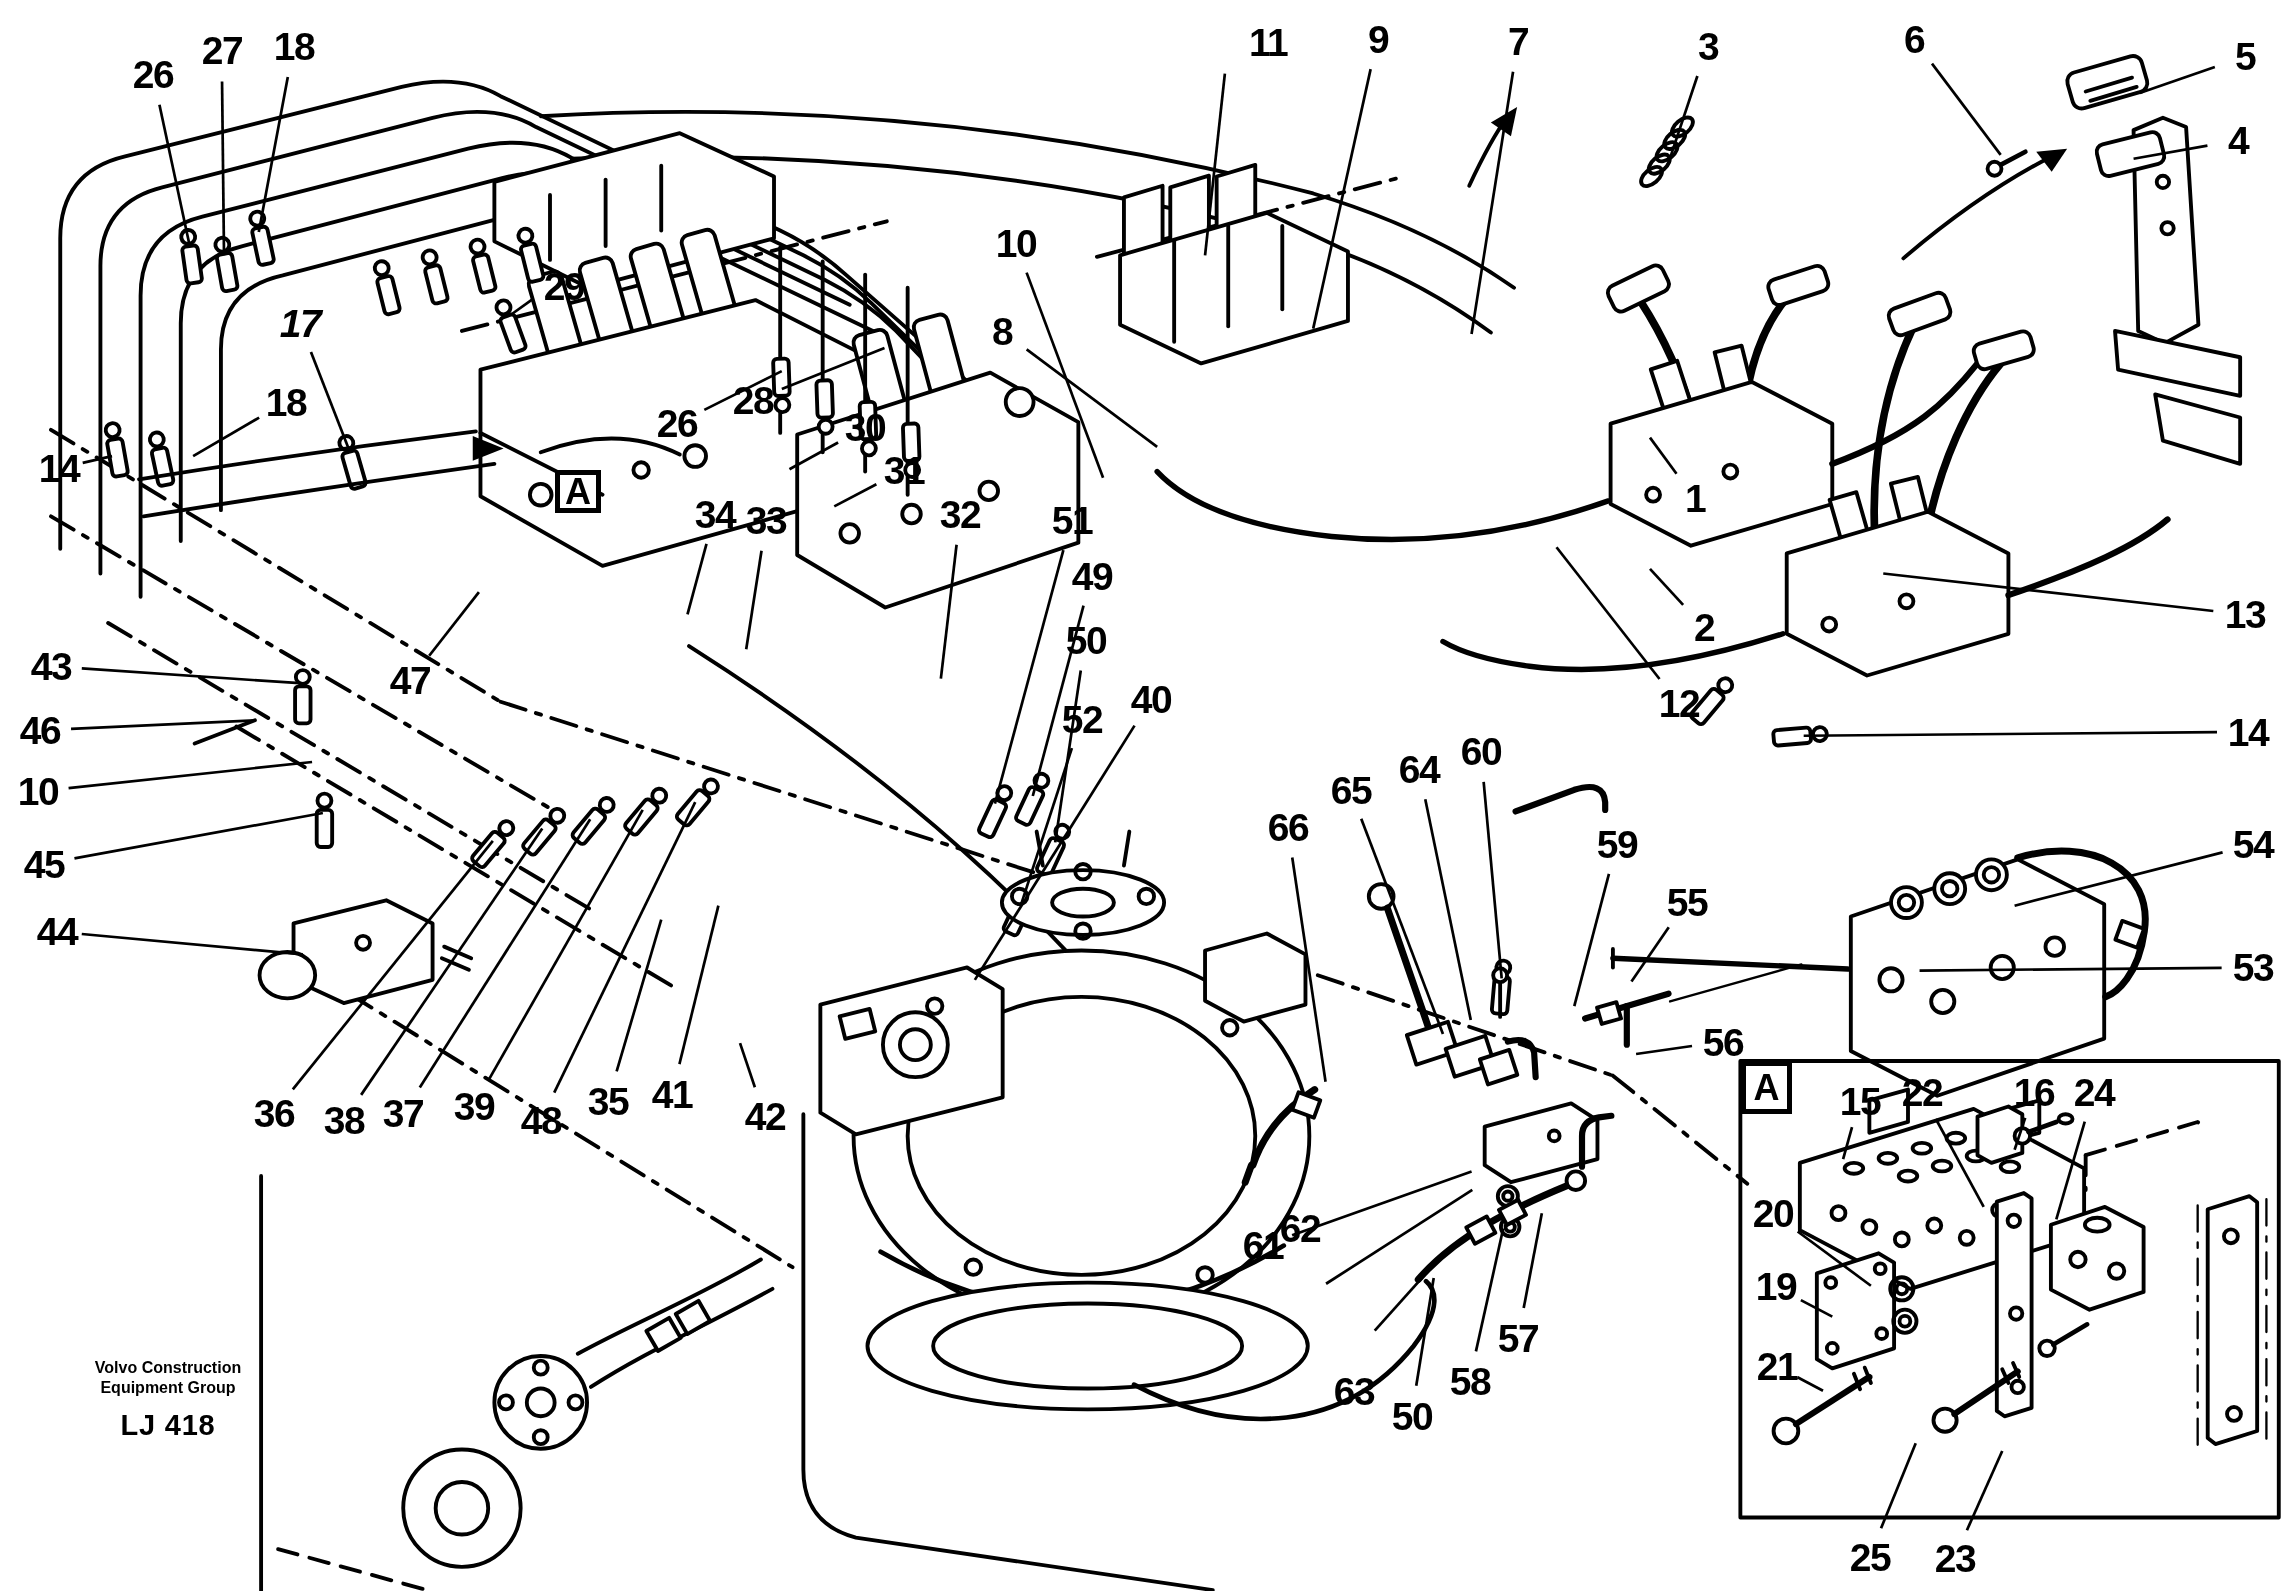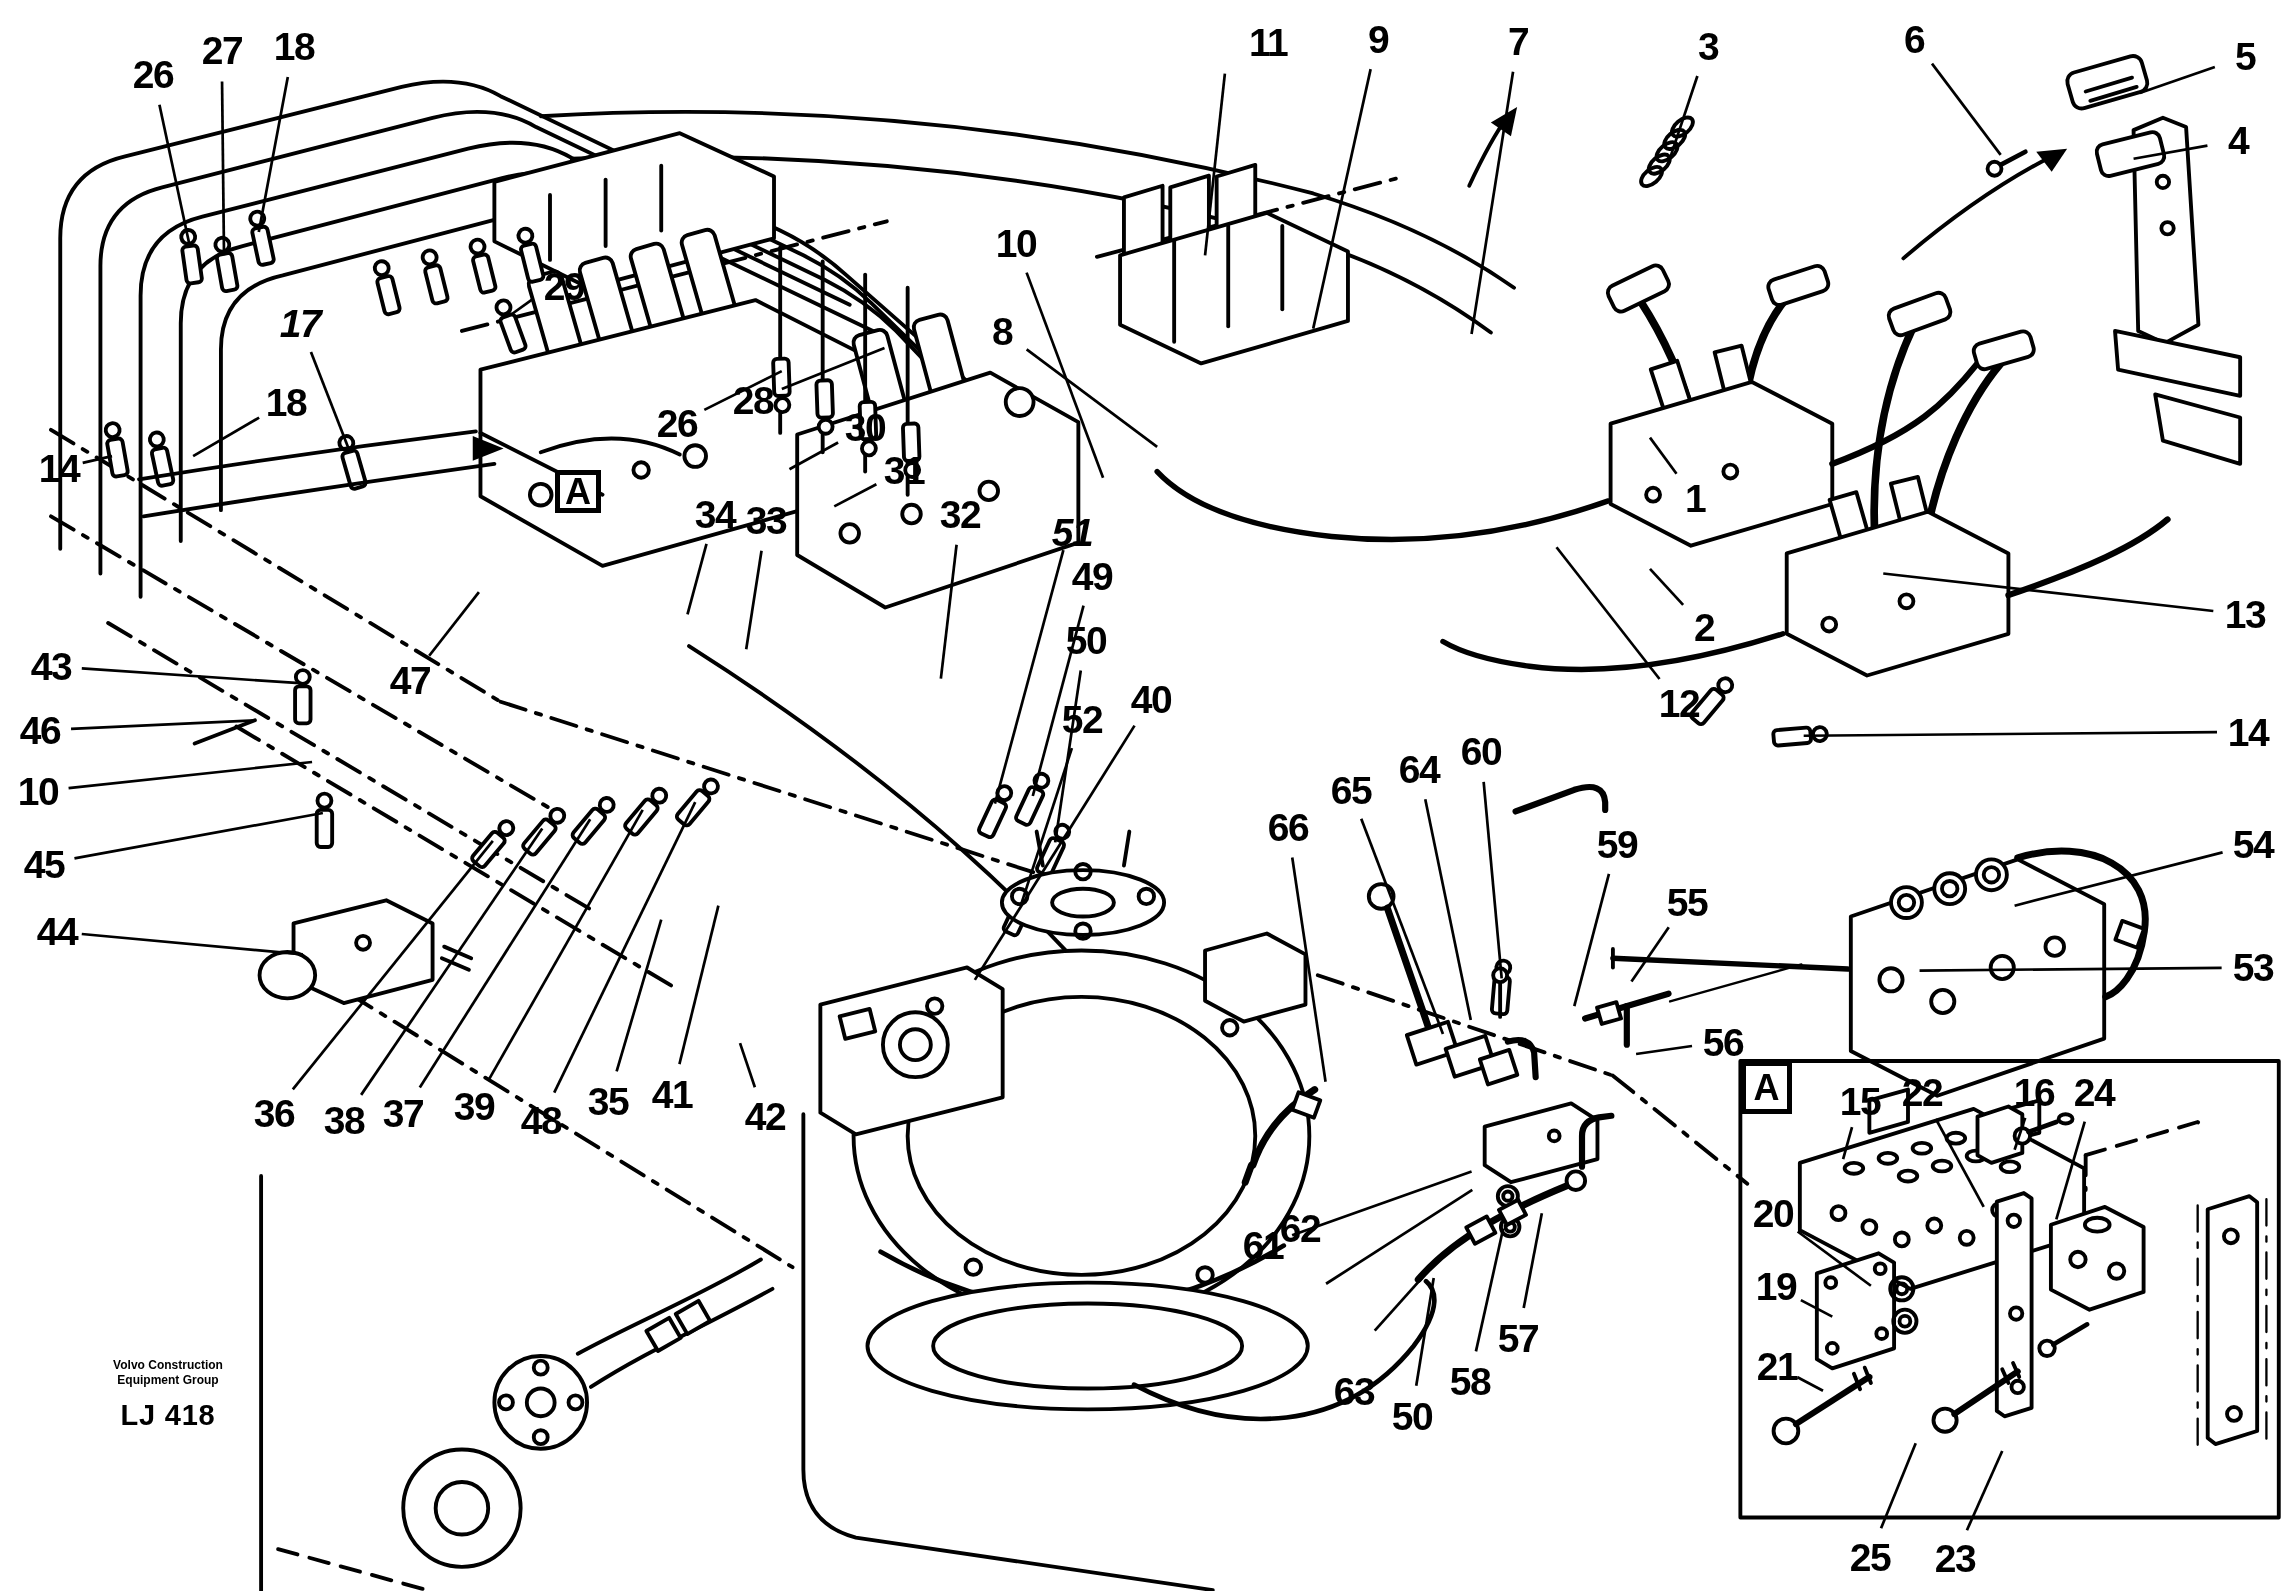--- a/index.html
+++ b/index.html
@@ -13,21 +13,21 @@
   }
   .a-marker{
     position:absolute;border:5.4px solid #000;background:#fff;color:#000;
     display:flex;align-items:center;justify-content:center;
     font-weight:bold;font-size:36px;z-index:25;box-sizing:border-box;
   }
   #footer-block{
     position:absolute;left:83px;top:1358px;width:170px;text-align:center;
     color:#000;z-index:30;
   }
-  #footer-block .pub-line{font-weight:bold;font-size:12px;line-height:1.25;}
+  #footer-block .pub-line{font-weight:bold;font-size:16px;line-height:1.25;}
   #footer-block .code{font-weight:bold;font-size:29px;margin-top:10.8px;letter-spacing:0.8px;}
   .art{stroke:#000;fill:none;stroke-width:5;stroke-linecap:round;stroke-linejoin:round;}
   .fillw{fill:#fff;}
   .dashdot{stroke-dasharray:34 14 7 14;}
   .dash{stroke-dasharray:26 16;}
   .thin{stroke-width:3;}
   .solid{fill:#000;stroke:none;}
 </style>
 </head>
 <body>
@@ -473,21 +473,21 @@
       <div class="callout" style="left: 564px; top: 286px;">29</div>
       <div class="callout" style="left: 677px; top: 423px;">26</div>
       <div class="callout" style="left: 753px; top: 400px;">28</div>
       <div class="callout" style="left: 865px; top: 427px;">30</div>
       <div class="callout" style="left: 904px; top: 470px;">31</div>
       <div class="callout" style="left: 1016px; top: 243px;">10</div>
       <div class="callout" style="left: 1002px; top: 331px;">8</div>
       <div class="callout" style="left: 715px; top: 514px;">34</div>
       <div class="callout" style="left: 766px; top: 520px;">33</div>
       <div class="callout" style="left: 960px; top: 514px;">32</div>
-      <div class="callout" style="left: 1072px; top: 532px; font-style: italic;">51</div>
+      <div class="callout" style="left: 1072px; top: 520px;">51</div>
       <div class="callout" style="left: 1092px; top: 576px;">49</div>
       <div class="callout" style="left: 1086px; top: 640px;">50</div>
       <div class="callout" style="left: 1082px; top: 719px;">52</div>
       <div class="callout" style="left: 1151px; top: 699px;">40</div>
       <div class="callout" style="left: 1695px; top: 498px;">1</div>
       <div class="callout" style="left: 1704px; top: 627px;">2</div>
       <div class="callout" style="left: 1679px; top: 703px;">12</div>
       <div class="callout" style="left: 2245px; top: 614px;">13</div>
       <div class="callout" style="left: 2248px; top: 732px;">14</div>
       <div class="callout" style="left: 2253px; top: 844px;">54</div>

